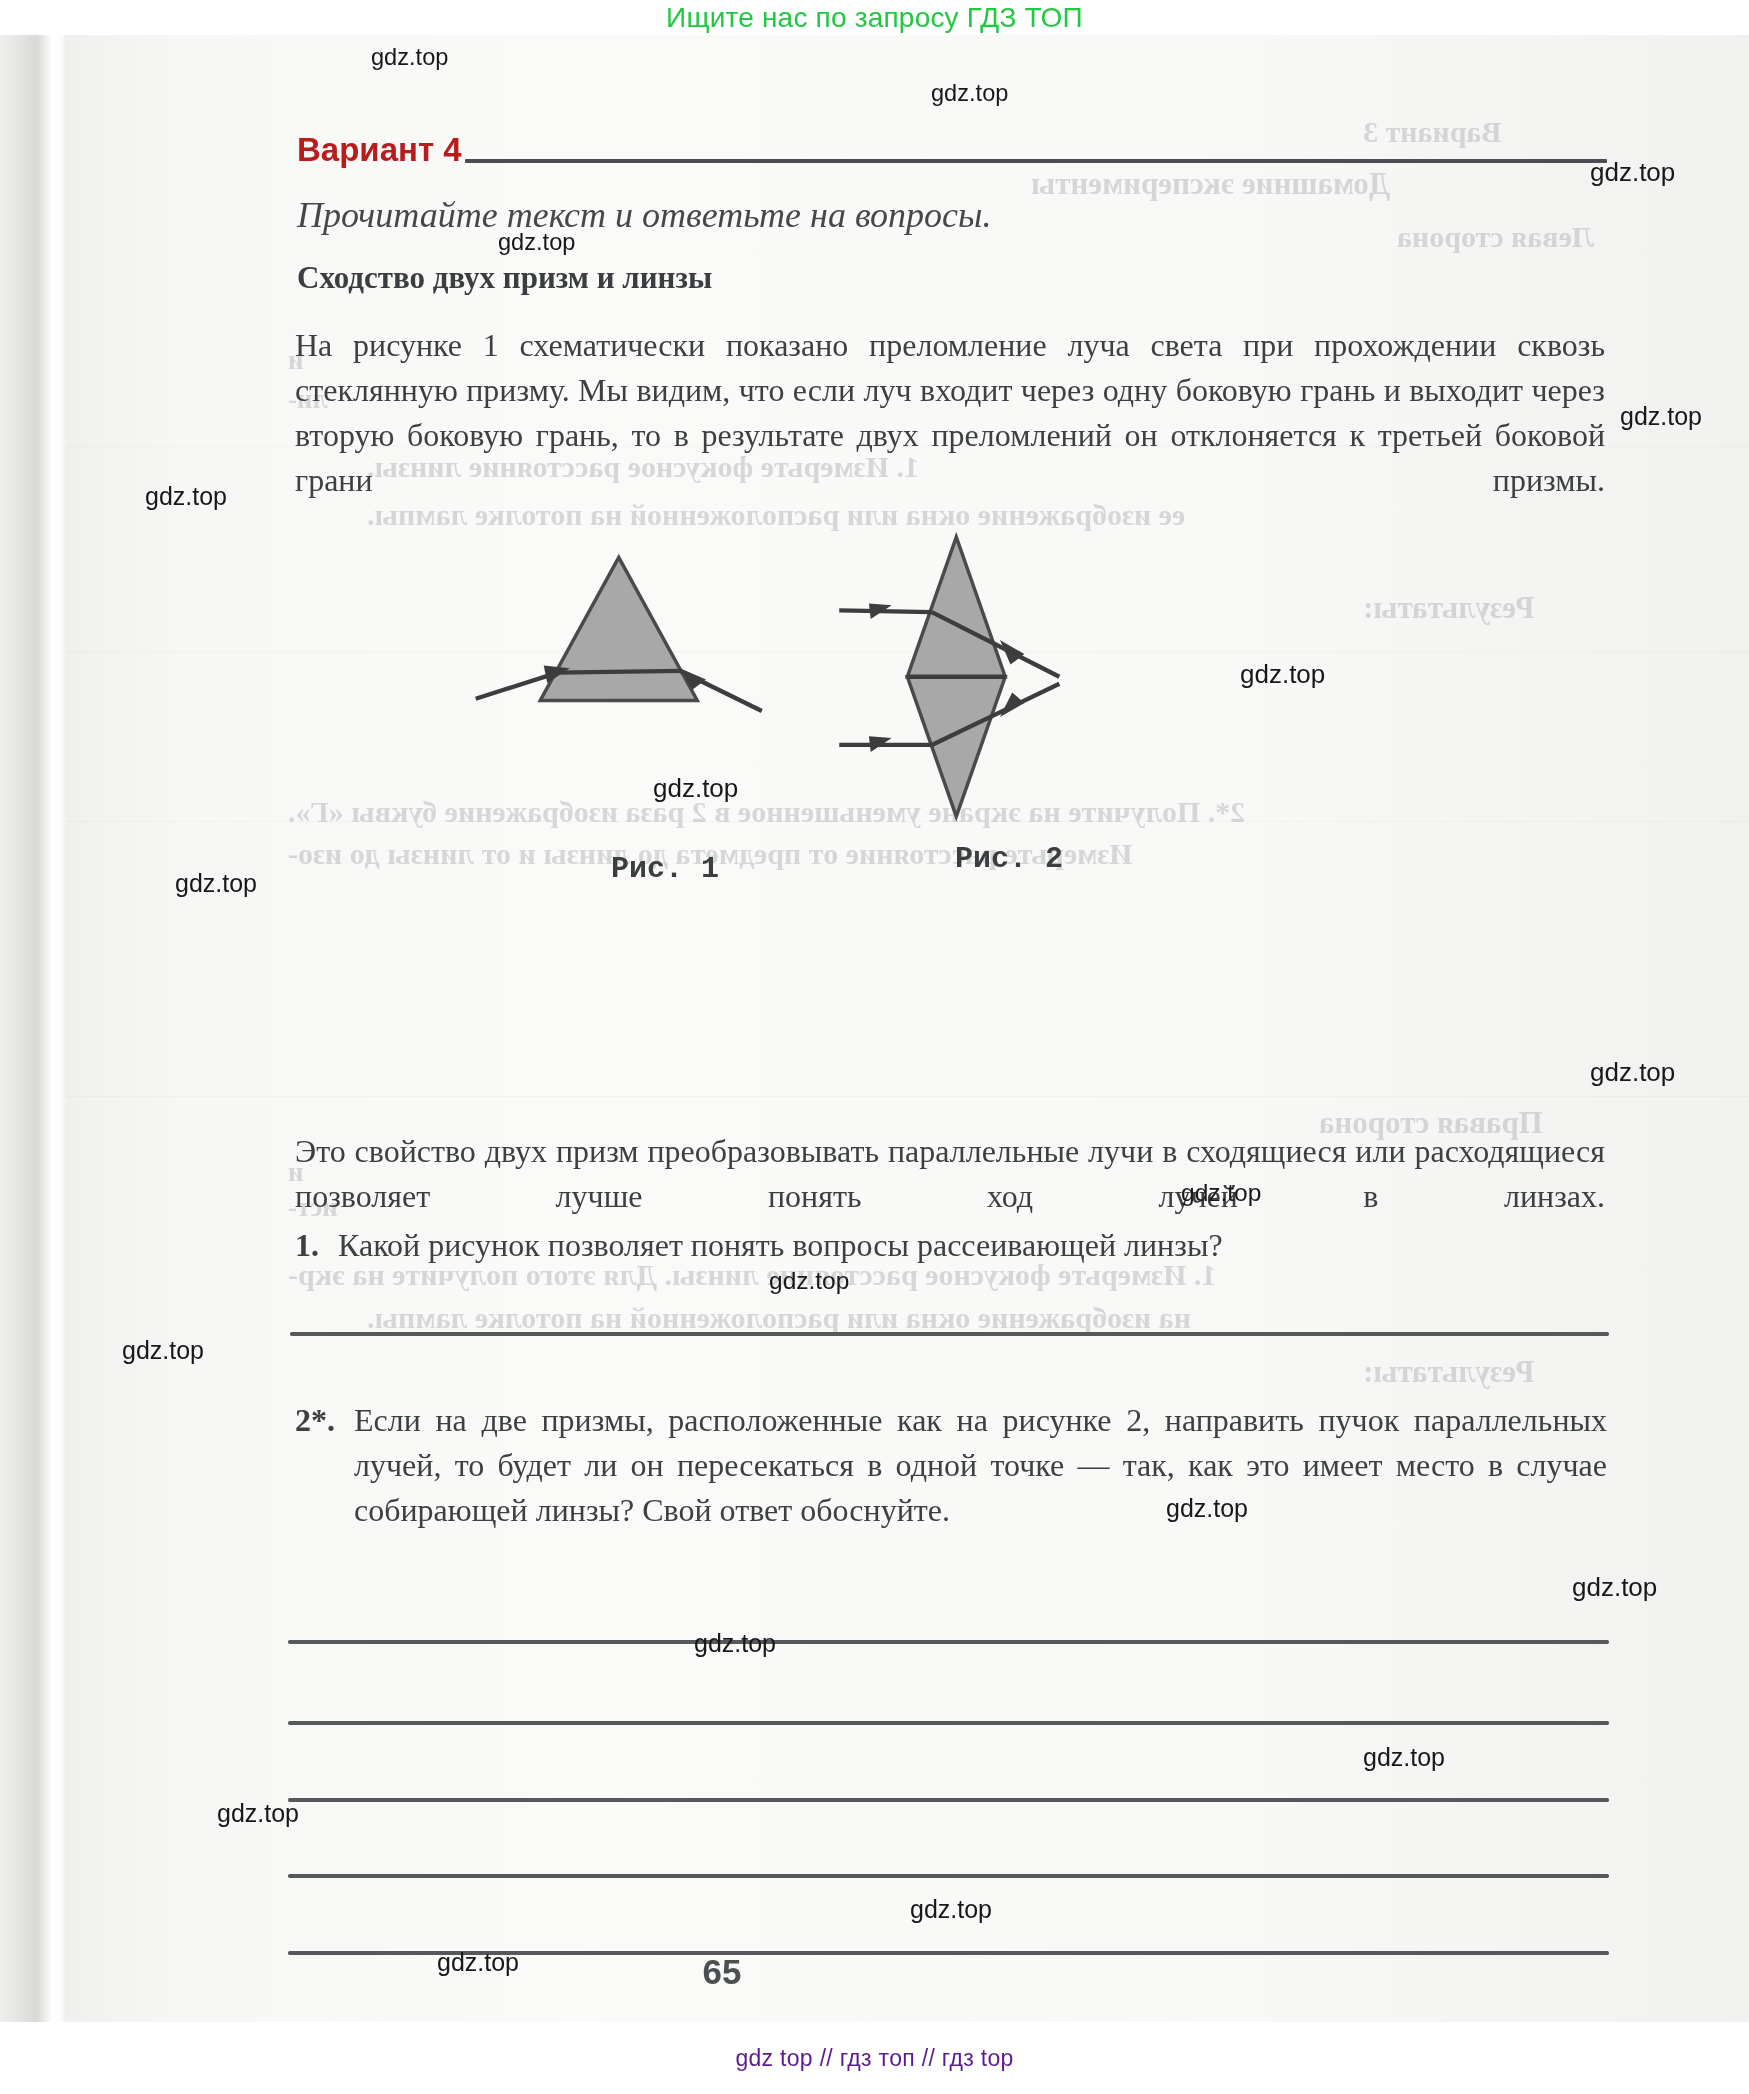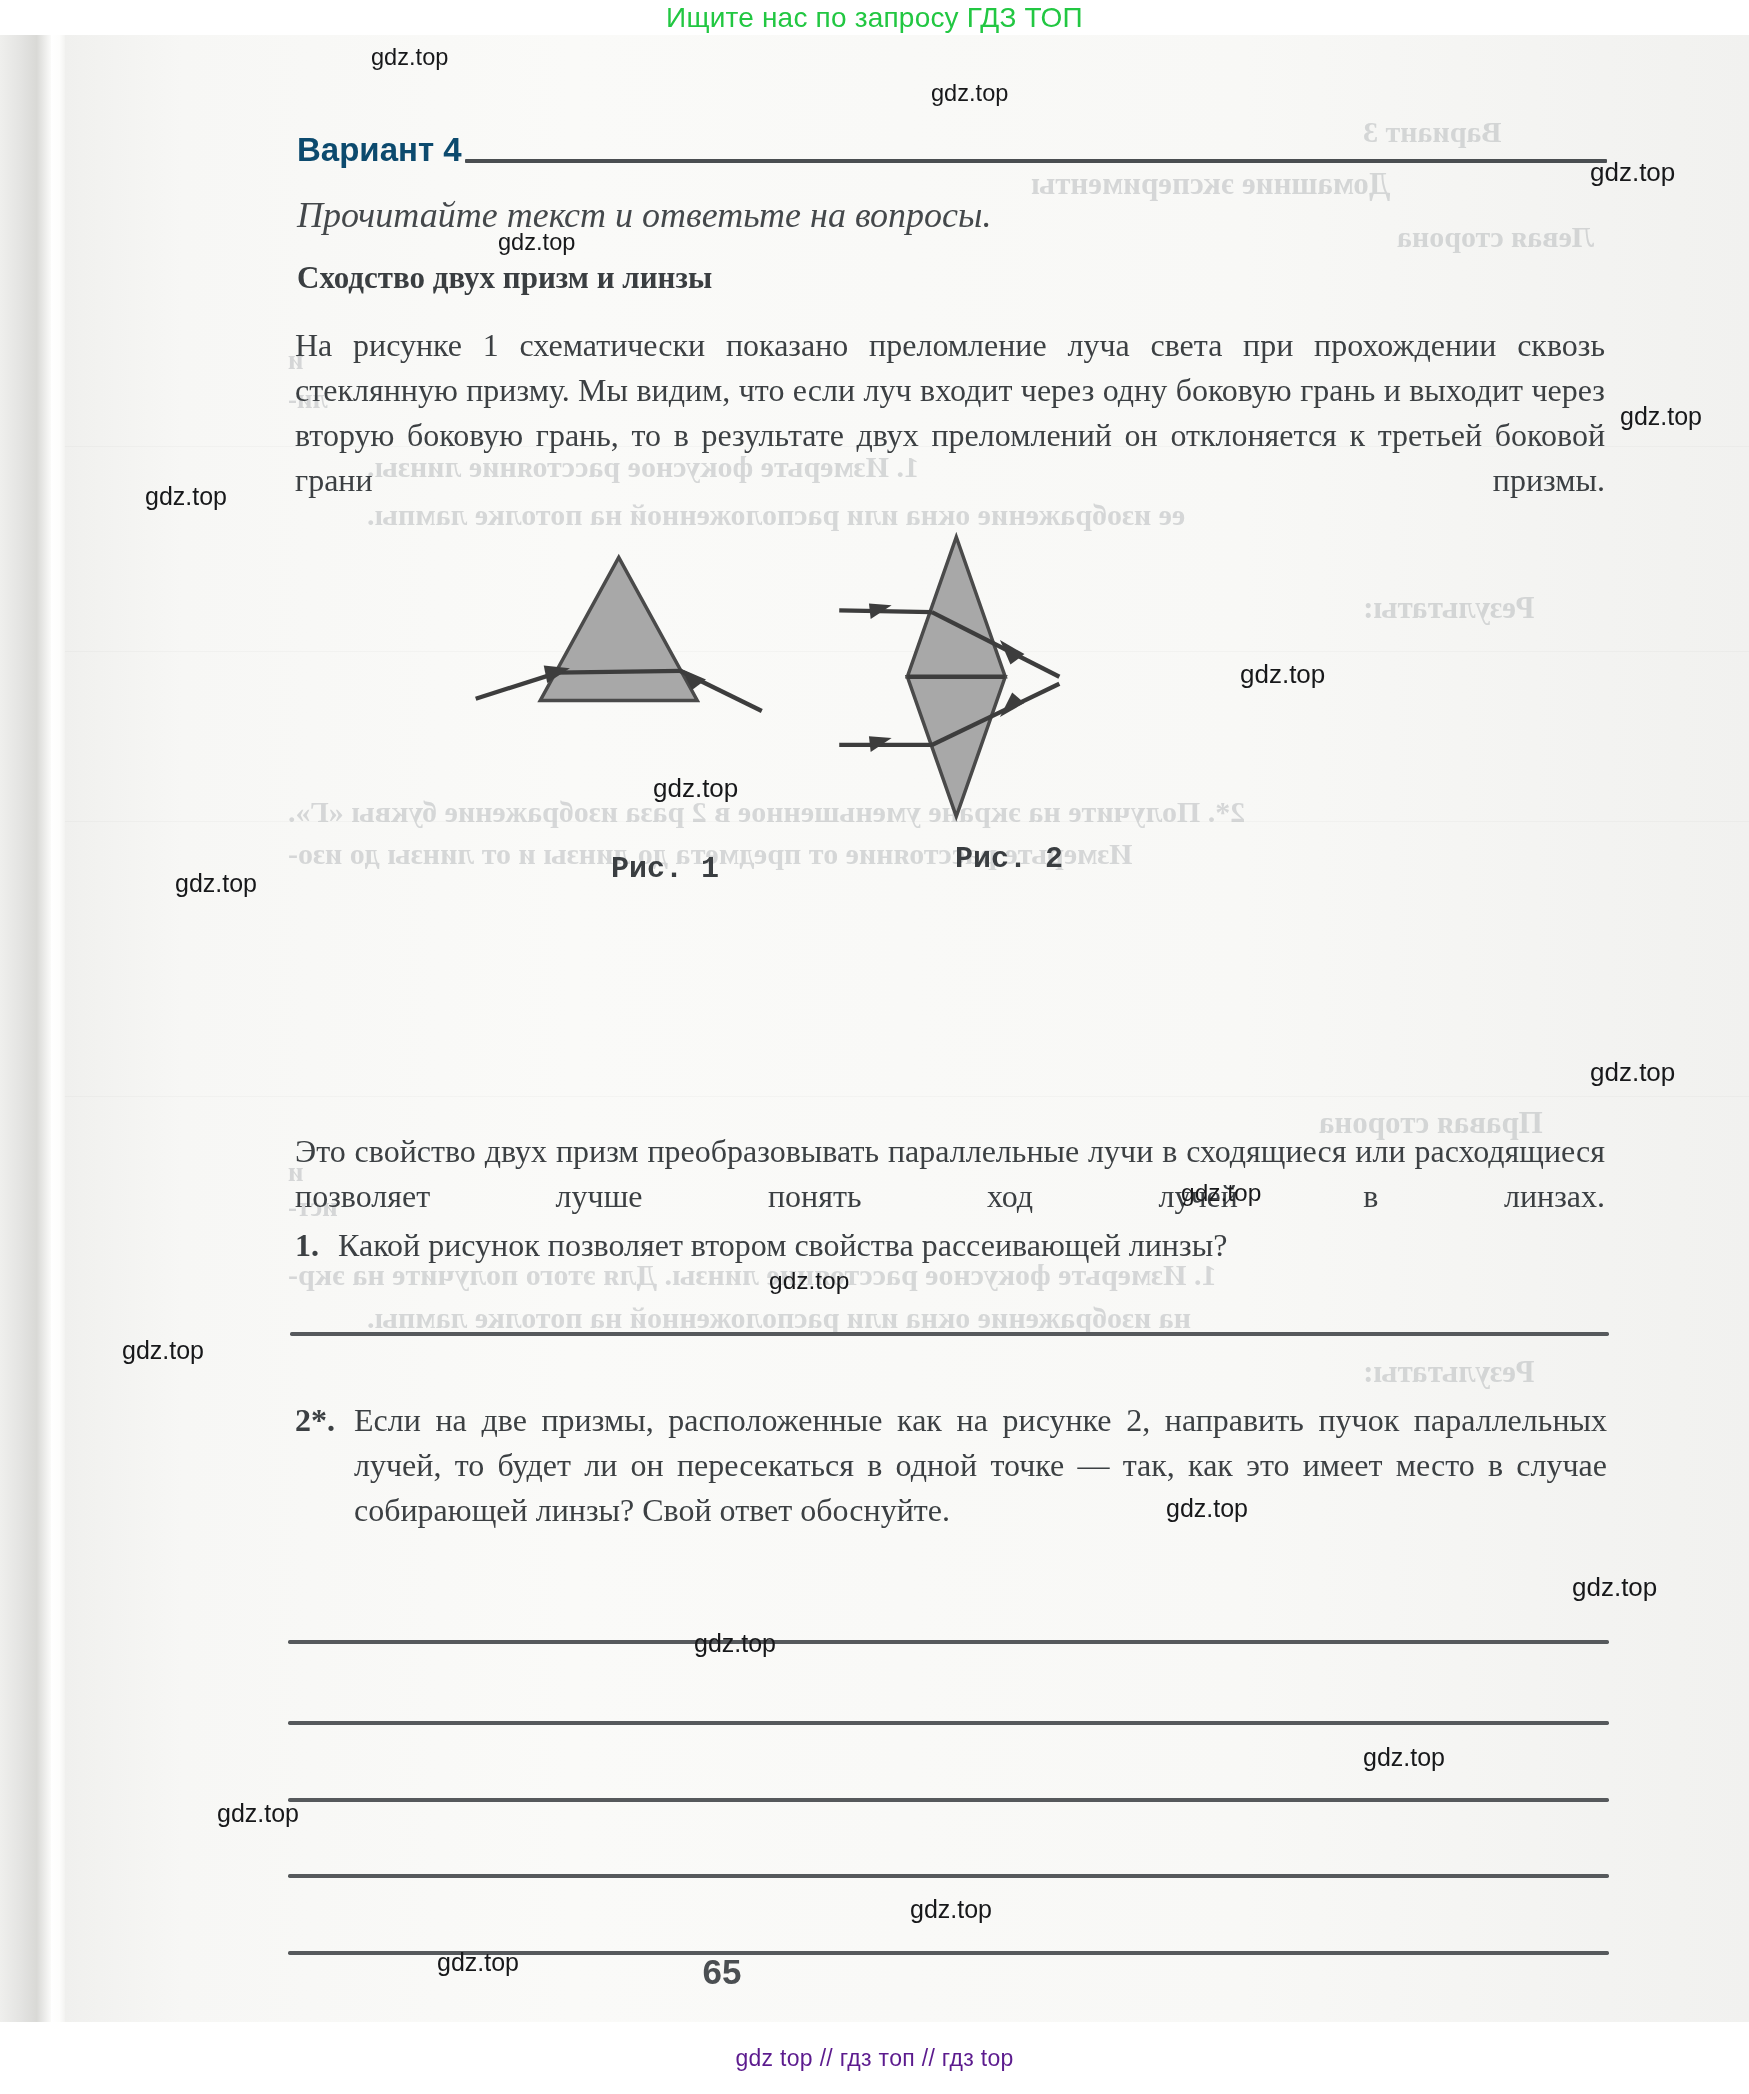--- a/index.html
+++ b/index.html
@@ -43,21 +43,21 @@
   
   #content{position:absolute;left:0;top:0;width:1749px;height:1987px;}
 
   
   #variant-row{
     position:absolute;left:297px;top:86px;width:1310px;height:45px;
     display:flex;align-items:flex-end;
   }
   #variant-label{
     font-family:"Liberation Sans", sans-serif;
-    font-weight:bold;font-size:33px;color:#0c4a6e;white-space:nowrap;
+    font-weight:bold;font-size:33px;color:#b91c1c;white-space:nowrap;
     line-height:1;
   }
   #variant-rule{
     flex:1;height:3.5px;background:#4a4e51;margin-left:3.5px;margin-bottom:3.5px;
     border-radius:0.9px;
   }
 
   
   #instruction{
     position:absolute;left:297px;top:159px;width:1310px;
@@ -231,21 +231,21 @@
         <div class="figcap" style="left:19px;">Рис. 2</div>
       </div>
 
 
     </div>
 
     <div class="para last-full" id="p3">Это свойство двух призм преобразовывать параллельные лучи в сходящиеся или расходящиеся позволяет лучше понять ход лучей в линзах.</div>
 
     <div class="qblock" id="q1">
       <div class="qnum">1.</div>
-      <div class="qtext">Какой рисунок позволяет втором свойства рассеивающей линзы?</div>
+      <div class="qtext">Какой рисунок позволяет понять вопросы рассеивающей линзы?</div>
     </div>
 
     <div class="qblock" id="q2">
       <div class="qnum">2*.</div>
       <div class="qtext">Если на две призмы, расположенные как на рисунке 2, направить пучок параллельных лучей, то будет ли он пересекаться в одной точке — так, как это имеет место в случае собирающей линзы? Свой ответ обоснуйте.</div>
     </div>
 
     <div class="answer-line" style="left:290px;top:1297px;width:1319px;"></div>
     <div class="answer-line" style="left:288px;top:1605px;width:1321px;"></div>
     <div class="answer-line" style="left:288px;top:1686px;width:1321px;"></div>

